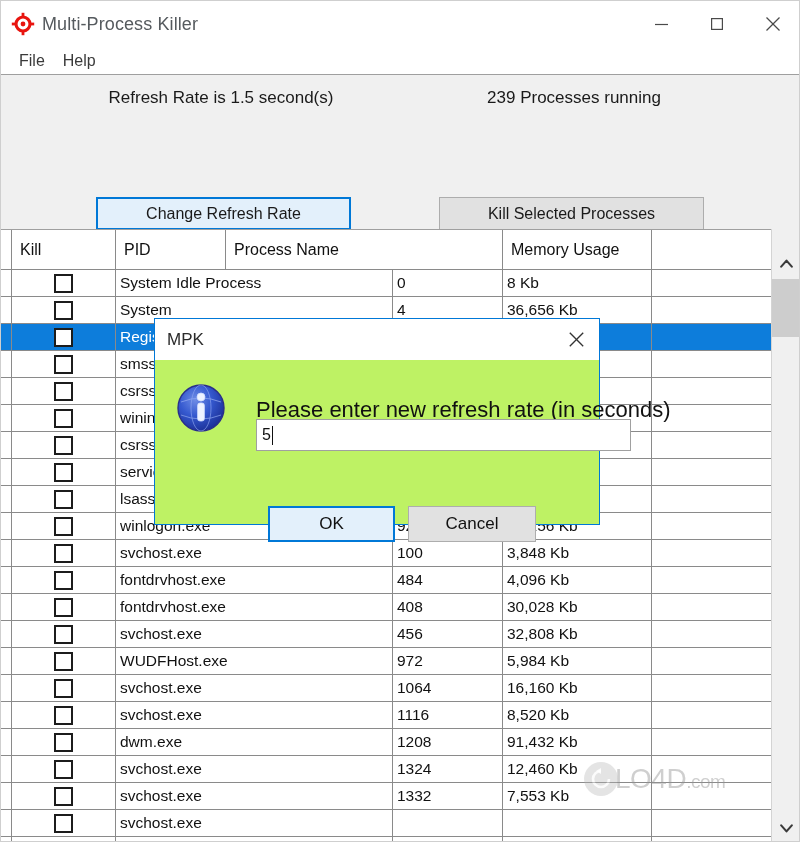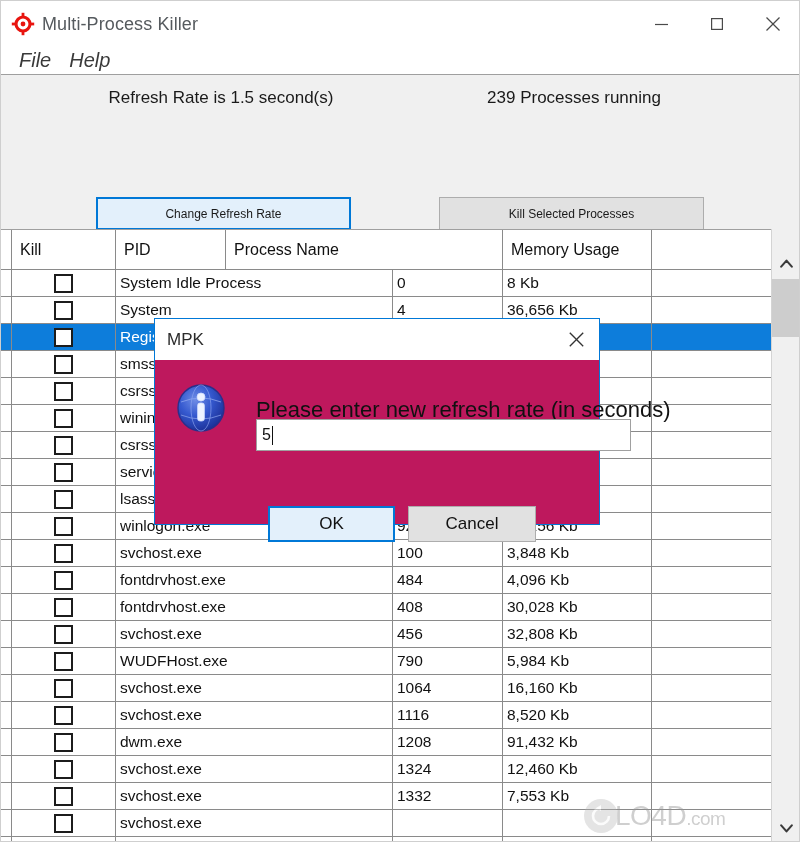--- a/index.html
+++ b/index.html
@@ -51,25 +51,24 @@
   
   .menubar {
     position: absolute; left: 0; top: 46px;
     width: 800px; height: 28px;
     background: #ffffff;
     border-bottom: 1px solid #9f9f9f;
     display: flex; align-items: center;
     padding-left: 10px;
   }
   .menuitem {
-    font-size: 20px;
+    font-size: 16px;
     color: #3a3a3a;
     padding: 2px 8px;
     margin-right: 2px;
-    font-style: italic;
   }
 
   
   .panel {
     position: absolute; left: 0; top: 75px;
     width: 800px; height: 151px;
     background: #f0f0f0;
     padding-left: 16px;
   }
   .info-left {
@@ -80,21 +79,21 @@
   .info-right {
     position: absolute; left: 418px; top: 12px;
     width: 310px; text-align: center;
     font-size: 17px; color: #1a1a1a;
   }
 
   .btn {
     position: absolute;
     background: #e1e1e1;
     border: 1px solid #adadad;
-    font-size: 12px;
+    font-size: 16px;
     color: #1a1a1a;
     font-family: "Liberation Sans", sans-serif;
     display: flex; align-items: center; justify-content: center;
     padding: 0;
   }
   .btn.focused {
     background: #e3f0fb;
     border: 2px solid #0078d7;
   }
 
@@ -172,21 +171,21 @@
   .sb-top-pad {
     position: absolute; left: 0; top: 0; width: 28px; height: 19px;
     background: #f0f0f0;
   }
 
   
   .dialog {
     position: absolute;
     left: 153px; top: 317px;
     width: 446px; height: 207px;
-    background: #be185d;
+    background: #bef264;
     border: 1px solid #0078d7;
     box-shadow: 0 0 0 0 rgba(0,0,0,0);
   }
   .dlg-title {
     height: 41px;
     background: #ffffff;
     display: flex; align-items: center;
     position: relative;
   }
   .dlg-title-text {
@@ -238,21 +237,21 @@
   }
   #dlg-ok {
     left: 113px; top: 146px; width: 127px;
     background: #e3f0fb; border: 2px solid #0078d7;
   }
   #dlg-cancel { left: 253px; top: 146px; width: 128px; }
 
   
   .watermark {
     position: absolute;
-    left: 583px; top: 793px;
+    left: 583px; top: 756px;
     width: 200px; height: 44px;
     pointer-events: none;
     opacity: 0.48;
     display: flex; align-items: center;
   }
   .wm-circle {
     width: 34px; height: 34px;
     border-radius: 50%;
     background: rgba(180,180,180,0.75);
     display: flex; align-items: center; justify-content: center;
@@ -453,21 +452,21 @@
           <div class="cell c-name">svchost.exe</div>
           <div class="cell c-pid">456</div>
           <div class="cell c-mem">32,808 Kb</div>
         </div>
         <div class="row">
           <div class="cell c-gut"></div>
           <div class="cell c-kill">
             <div class="chk"></div>
           </div>
           <div class="cell c-name">WUDFHost.exe</div>
-          <div class="cell c-pid">790</div>
+          <div class="cell c-pid">972</div>
           <div class="cell c-mem">5,984 Kb</div>
         </div>
         <div class="row">
           <div class="cell c-gut"></div>
           <div class="cell c-kill">
             <div class="chk"></div>
           </div>
           <div class="cell c-name">svchost.exe</div>
           <div class="cell c-pid">1064</div>
           <div class="cell c-mem">16,160 Kb</div>

